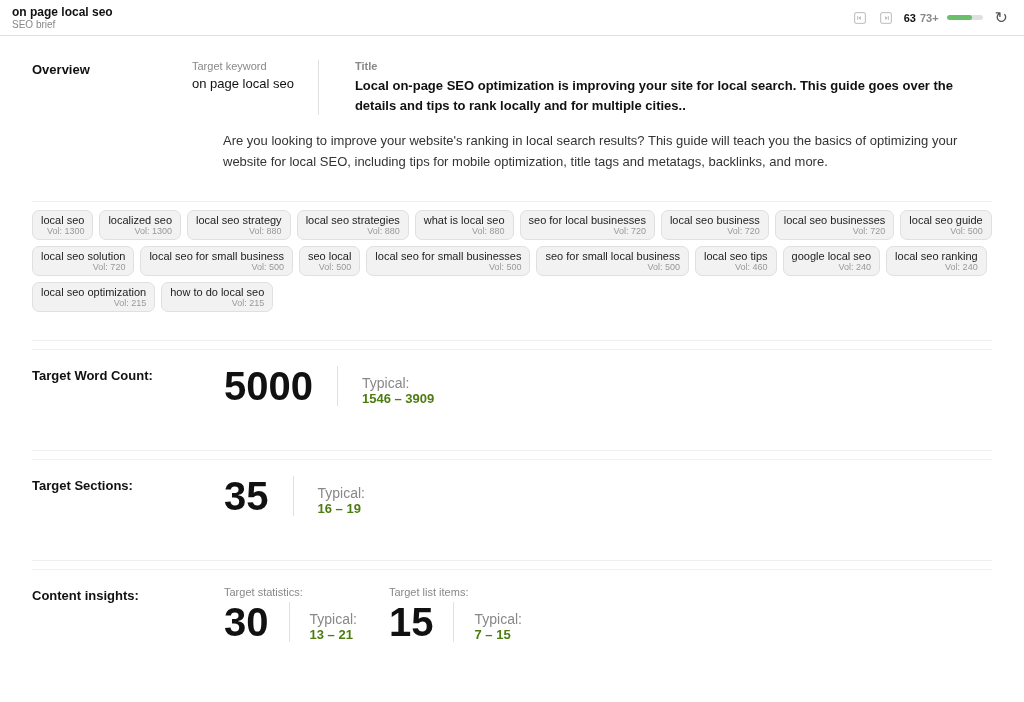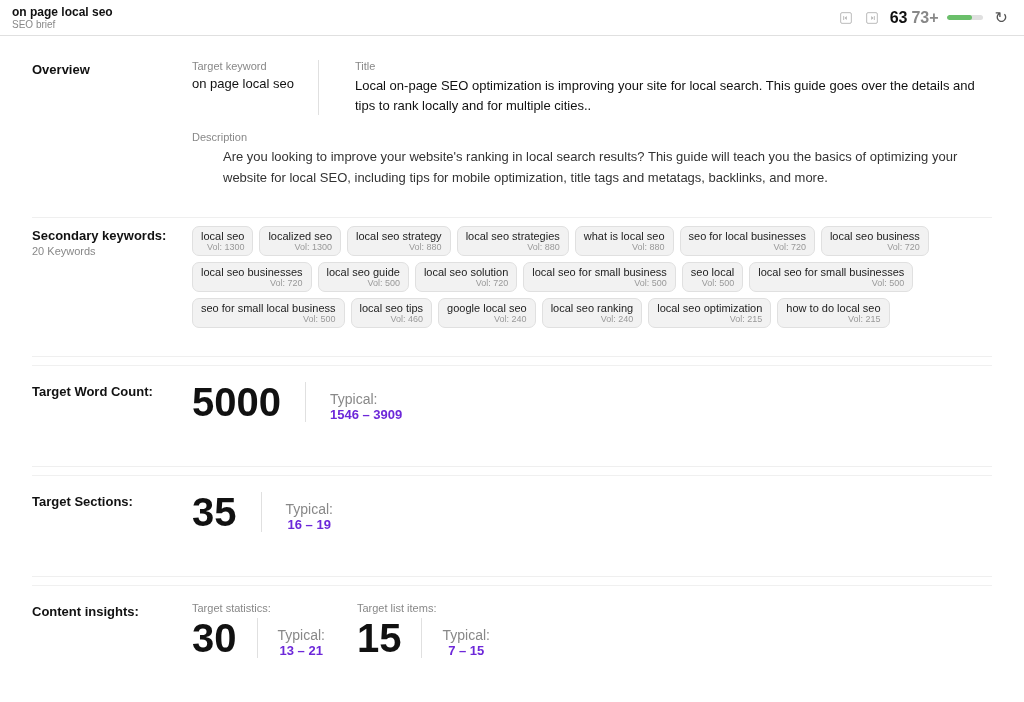--- a/index.html
+++ b/index.html
@@ -33,21 +33,21 @@
     }
     .app-header-right {
       display: flex;
       align-items: center;
       gap: 8px;
     }
     .score-box {
       display: flex;
       align-items: center;
       gap: 4px;
-      font-size: 16px;
+      font-size: 11px;
       font-weight: 600;
     }
     .score-num {
       color: #111;
     }
     .score-plus {
       color: #888;
     }
     .score-bar {
       width: 36px;
@@ -116,20 +116,21 @@
       font-size: 11px;
       color: #888;
       margin-bottom: 4px;
     }
     .field-value {
       font-size: 13px;
       color: #111;
     }
     .overview-right {
       flex: 1;
+      font-weight: bold;
     }
     .title-text {
       font-size: 13px;
       color: #111;
       line-height: 1.5;
     }
     .description-block {
       margin-top: 16px;
     }
     .desc-text {
@@ -162,20 +163,21 @@
       color: #222;
     }
     .keyword-vol {
       font-size: 9px;
       color: #999;
     }
     .metric-section {
       align-items: flex-start;
       padding: 16px 0;
       border-top: 1px solid #f0f0f0;
+      gap: 32px;
     }
     .metric-value {
       font-size: 40px;
       font-weight: 700;
       color: #111;
       line-height: 1;
     }
     .metric-row {
       display: flex;
       align-items: flex-end;
@@ -187,22 +189,21 @@
       background: #e0e0e0;
       margin: 0 8px;
     }
     .typical-label {
       font-size: 14px;
       color: #888;
     }
     .typical-value {
       font-size: 13px;
       font-weight: 600;
-      color: #6d28d9;
-      text-align: center;
+      color: #4d7c0f;
     }
     .insights-row {
       display: flex;
       gap: 32px;
       align-items: flex-start;
     }
     .insights-block {
       display: flex;
       flex-direction: column;
     }
@@ -281,33 +282,28 @@
           <div class="overview-left">
             <div class="field-label">Target keyword</div>
             <div class="field-value">on page local seo</div>
           </div>
           <div class="overview-right">
             <div class="field-label">Title</div>
             <div class="title-text">Local on-page SEO optimization is improving your site for local search. This guide goes over the details and tips to rank locally and for multiple cities..</div>
           </div>
         </div>
         <div class="description-block">
-          <div class="field-label">Description</div>
           <div class="desc-text">Are you looking to improve your website's ranking in local search results? This guide will teach you the basics of optimizing your website for local SEO, including tips for mobile optimization, title tags and metatags, backlinks, and more.</div>
         </div>
       </div>
     </div>
 
     <hr class="divider-line">
 
     <div class="section keywords-section">
-      <div class="section-label">
-        <span>Secondary keywords:</span>
-        <div class="section-label-sub">20 Keywords</div>
-      </div>
       <div class="section-content">
         <div class="keywords-grid" id="keywords-container">
         <div class="keyword-tag">
               <span class="keyword-name">local seo</span>
               <span class="keyword-vol">Vol: 1300</span>
             </div>
             <div class="keyword-tag">
               <span class="keyword-name">localized seo</span>
               <span class="keyword-vol">Vol: 1300</span>
             </div>

